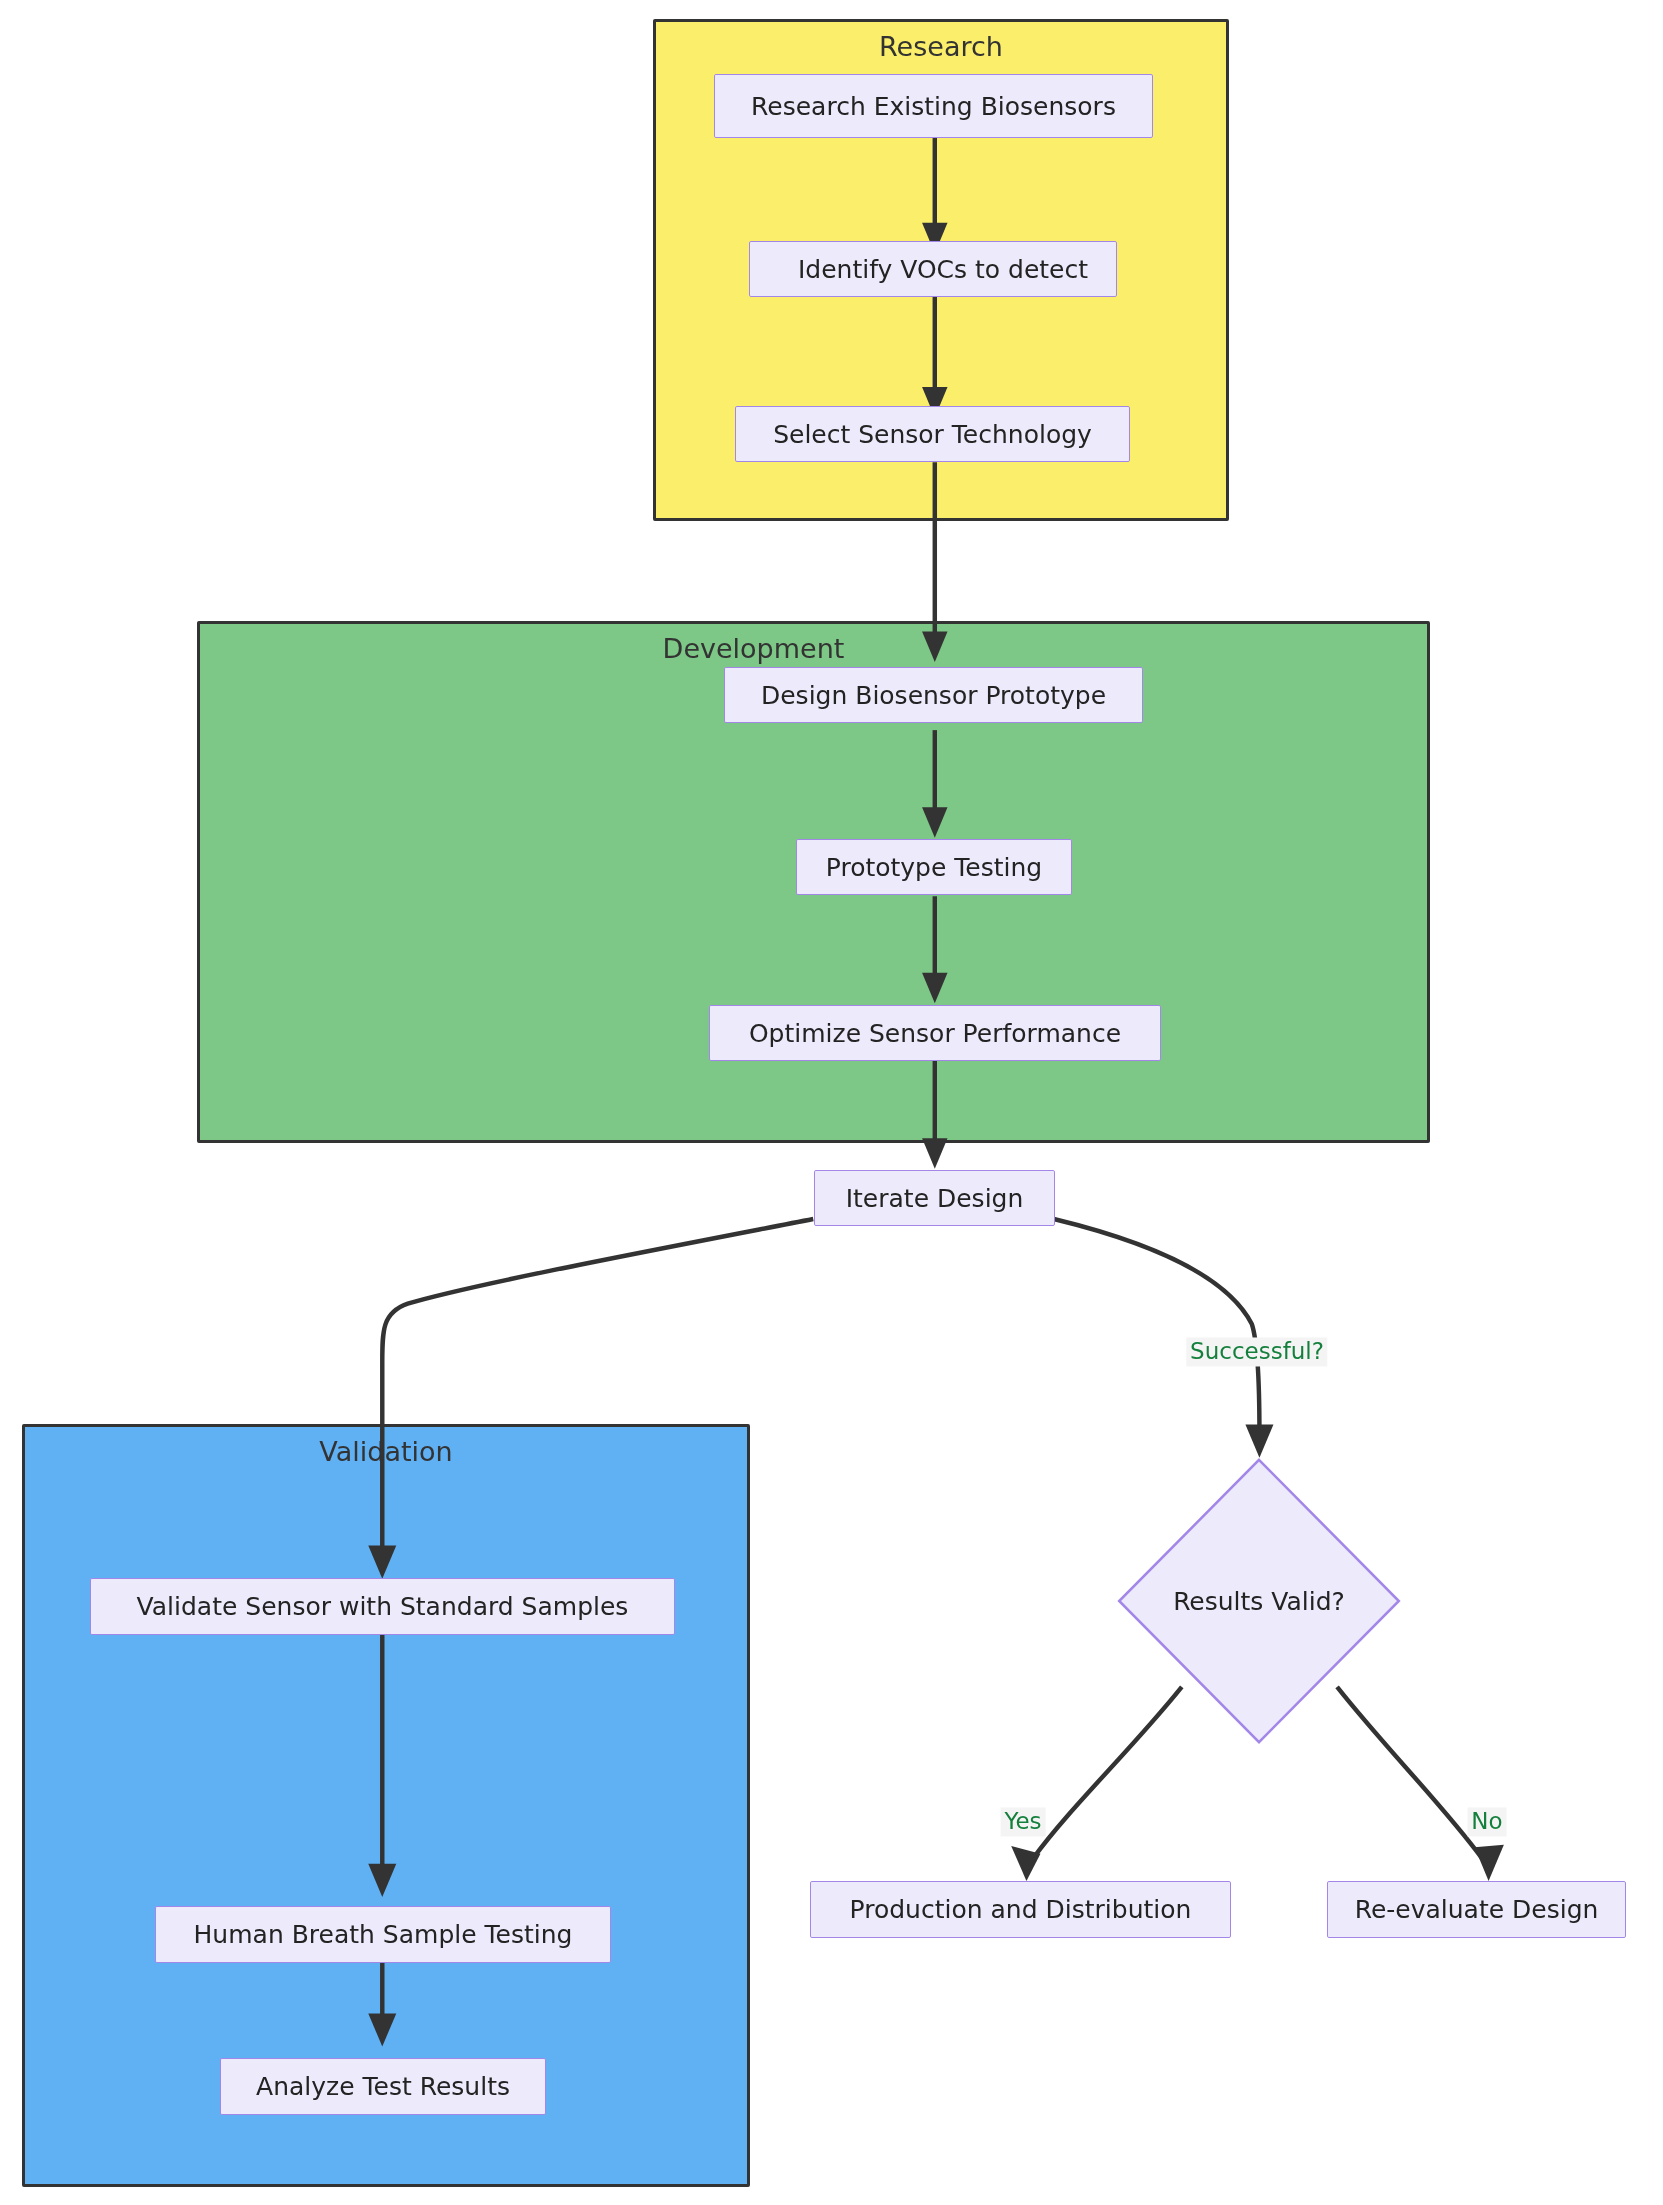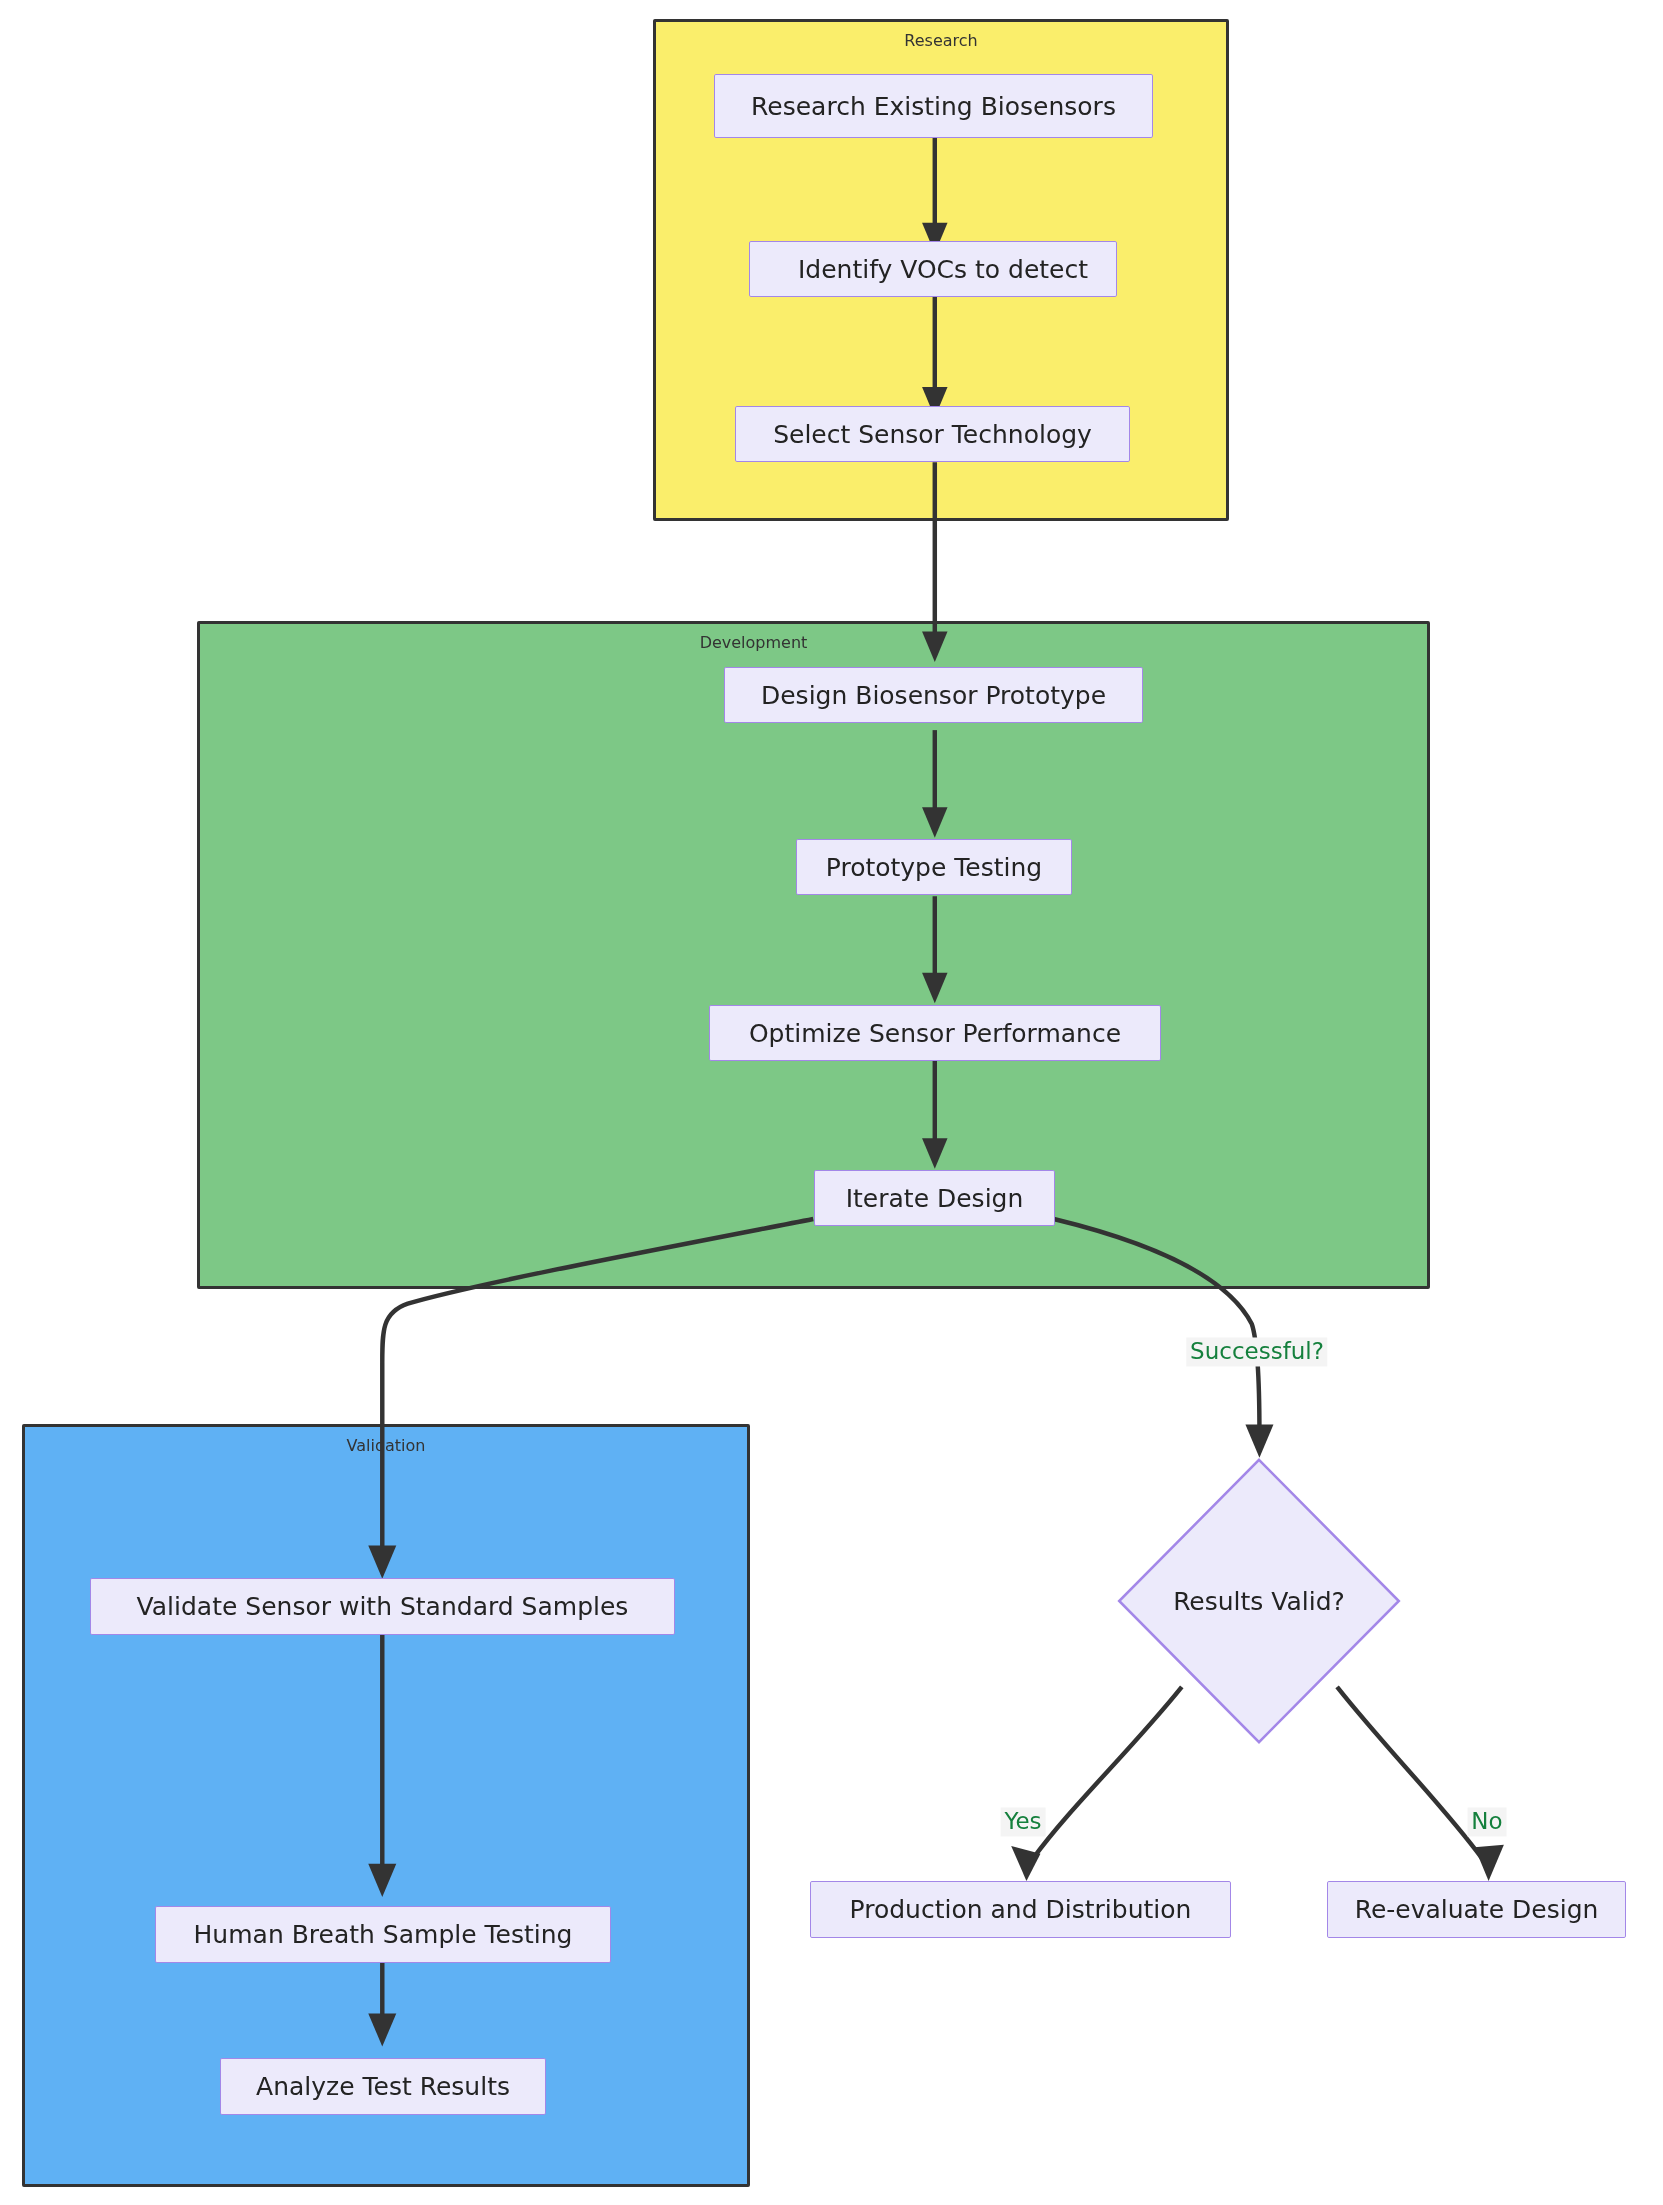--- a/index.html
+++ b/index.html
@@ -28,21 +28,21 @@
   .cluster-research    { background: #FAEE6B; }
   .cluster-development { background: #7DC886; }
   .cluster-validation  { background: #5FB1F4; }
 
   .cluster-title {
     position: absolute;
     top: 9px;
     left: 0;
     width: 100%;
     text-align: center;
-    font-size: 16px;
+    font-size: 27px;
     color: #333333;
     line-height: 1.2;
     white-space: nowrap;
     pointer-events: none;
   }
 
   
   .node {
     position: absolute;
     box-sizing: border-box;
@@ -112,21 +112,21 @@
 </style>
 </head>
 <body>
 
 <div id="canvas">
 
   <div class="cluster cluster-research" style="left:653px; top:19px; width:576px; height:502px;">
     <div class="cluster-title">Research</div>
   </div>
 
-  <div class="cluster cluster-development" style="left:197px; top:621px; width:1233px; height:668px;">
+  <div class="cluster cluster-development" style="left:197px; top:621px; width:1233px; height:522px;">
     <div class="cluster-title" style="left:-60px;">Development</div>
   </div>
 
   <div class="cluster cluster-validation" style="left:22px; top:1424px; width:728px; height:763px;">
     <div class="cluster-title">Validation</div>
   </div>
 
   <svg id="edges" viewBox="0 0 2613 3464">
 
     <path class="edge-path" d="M1468,205 L1468,380"></path>

